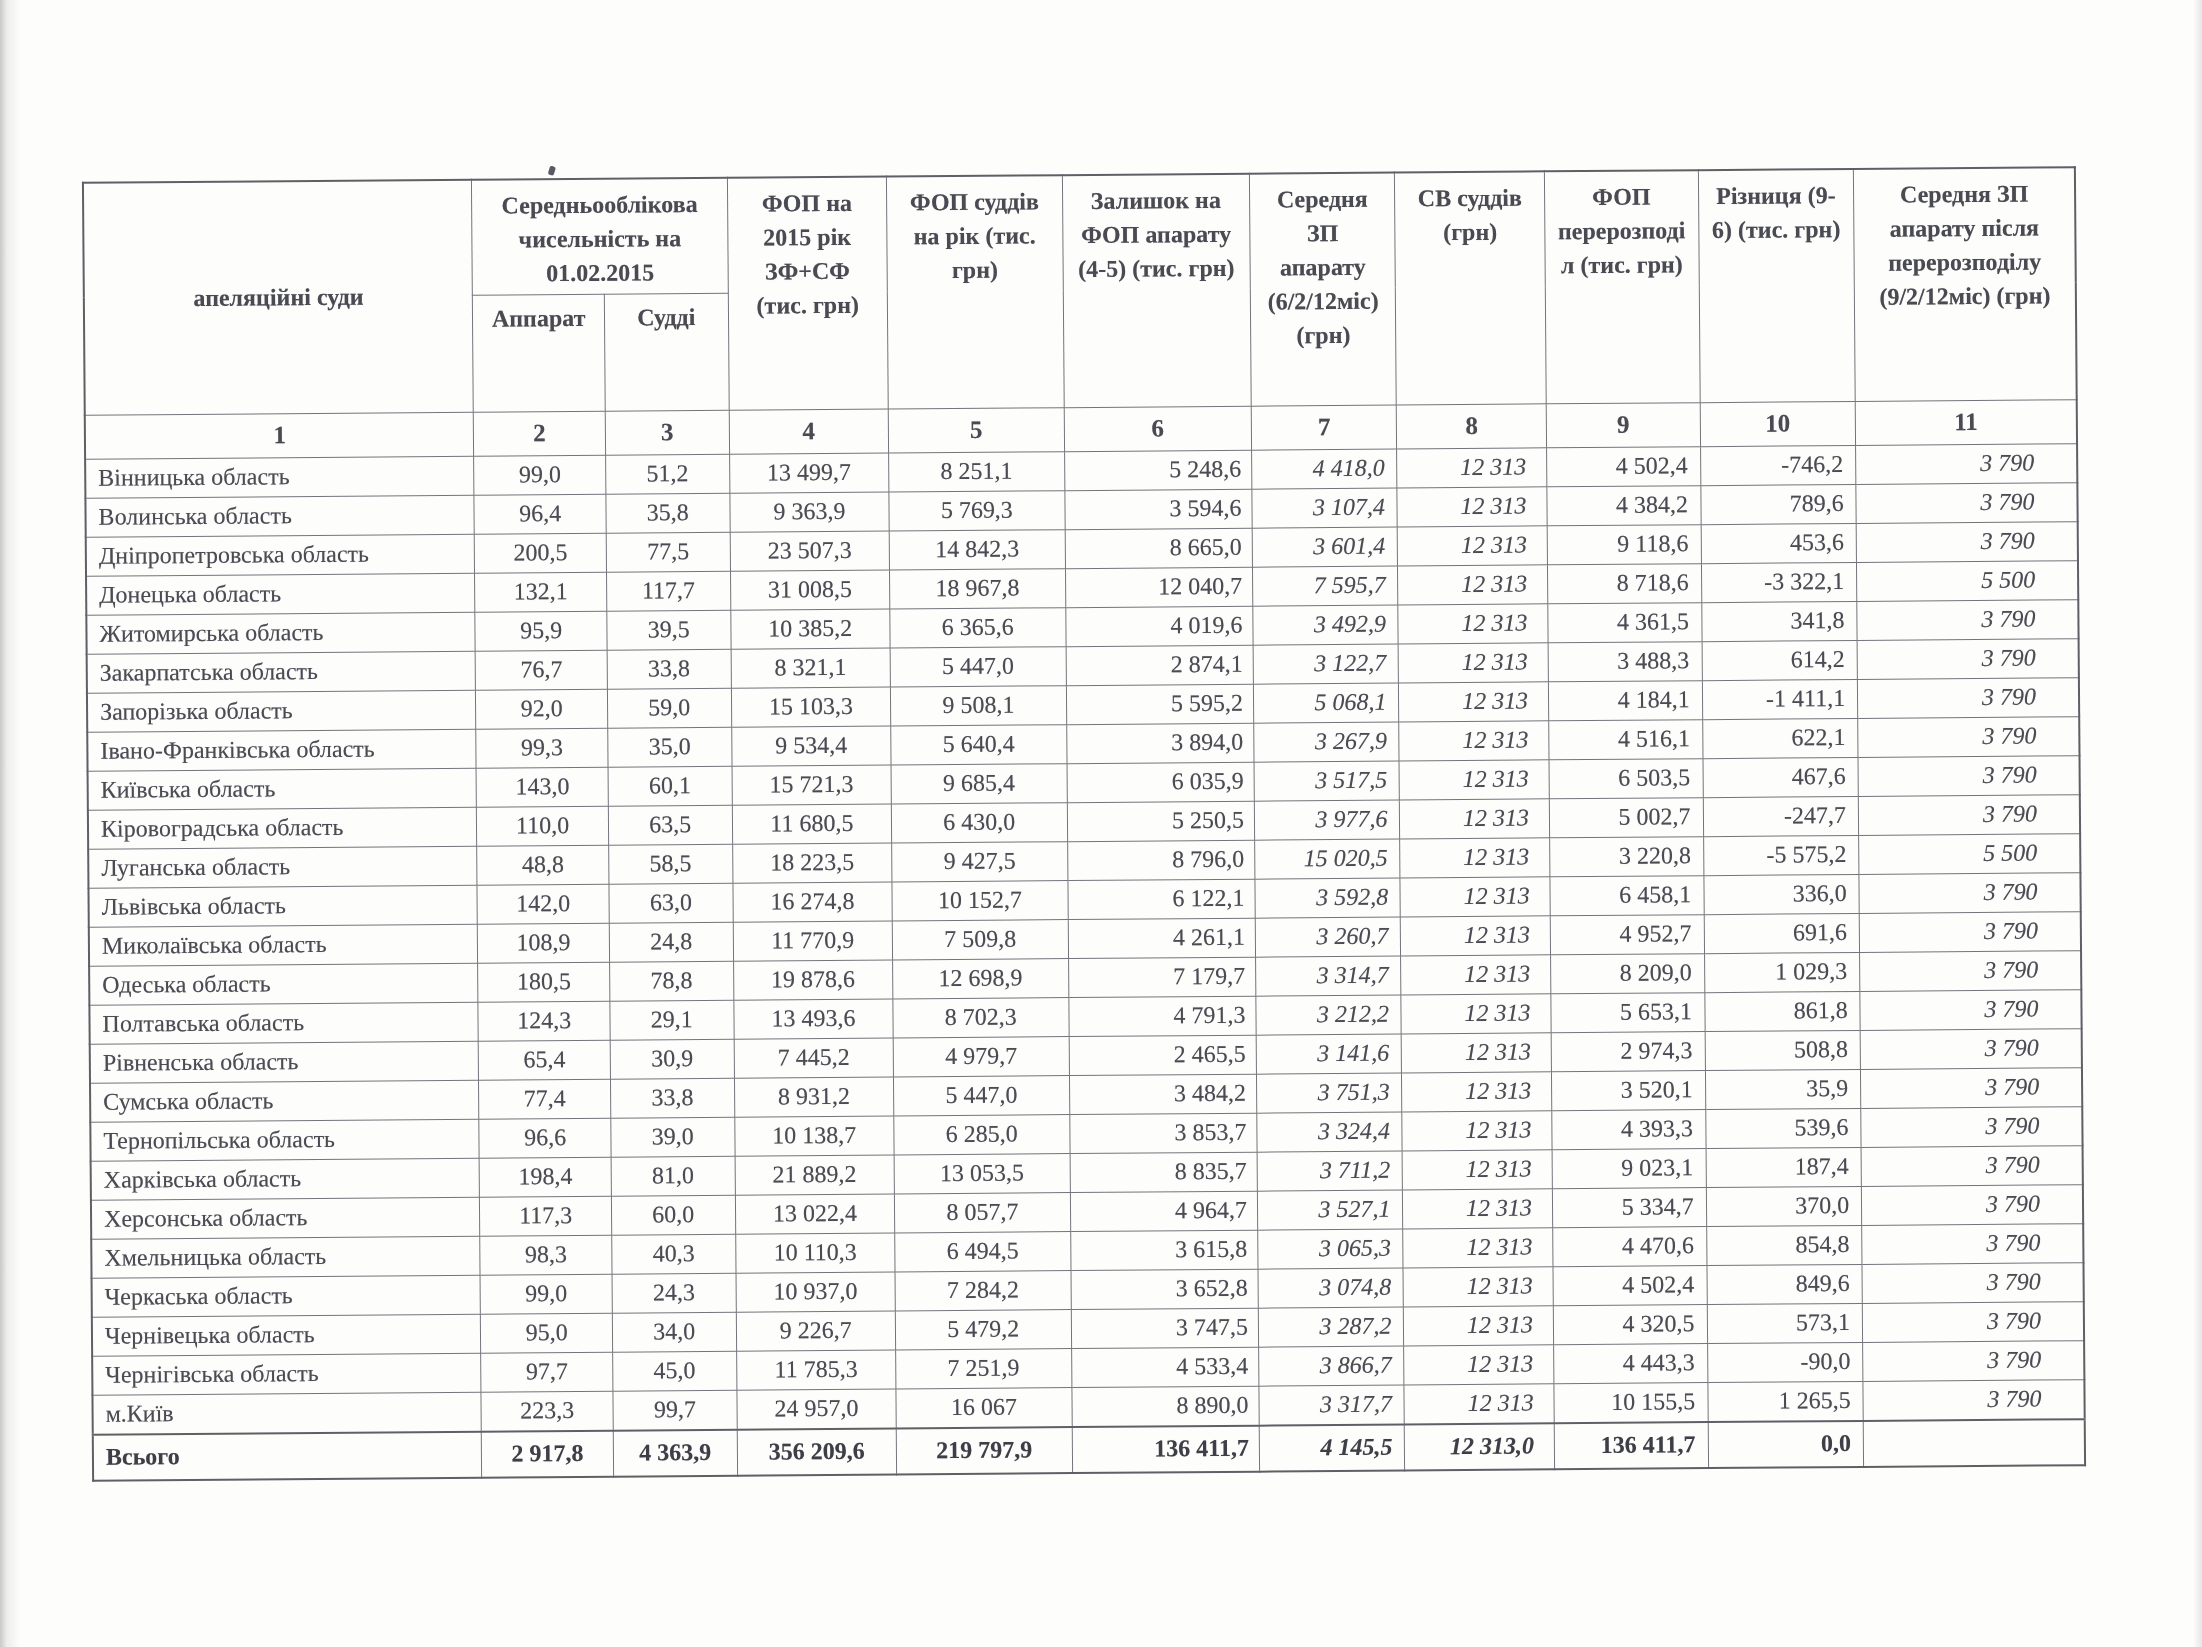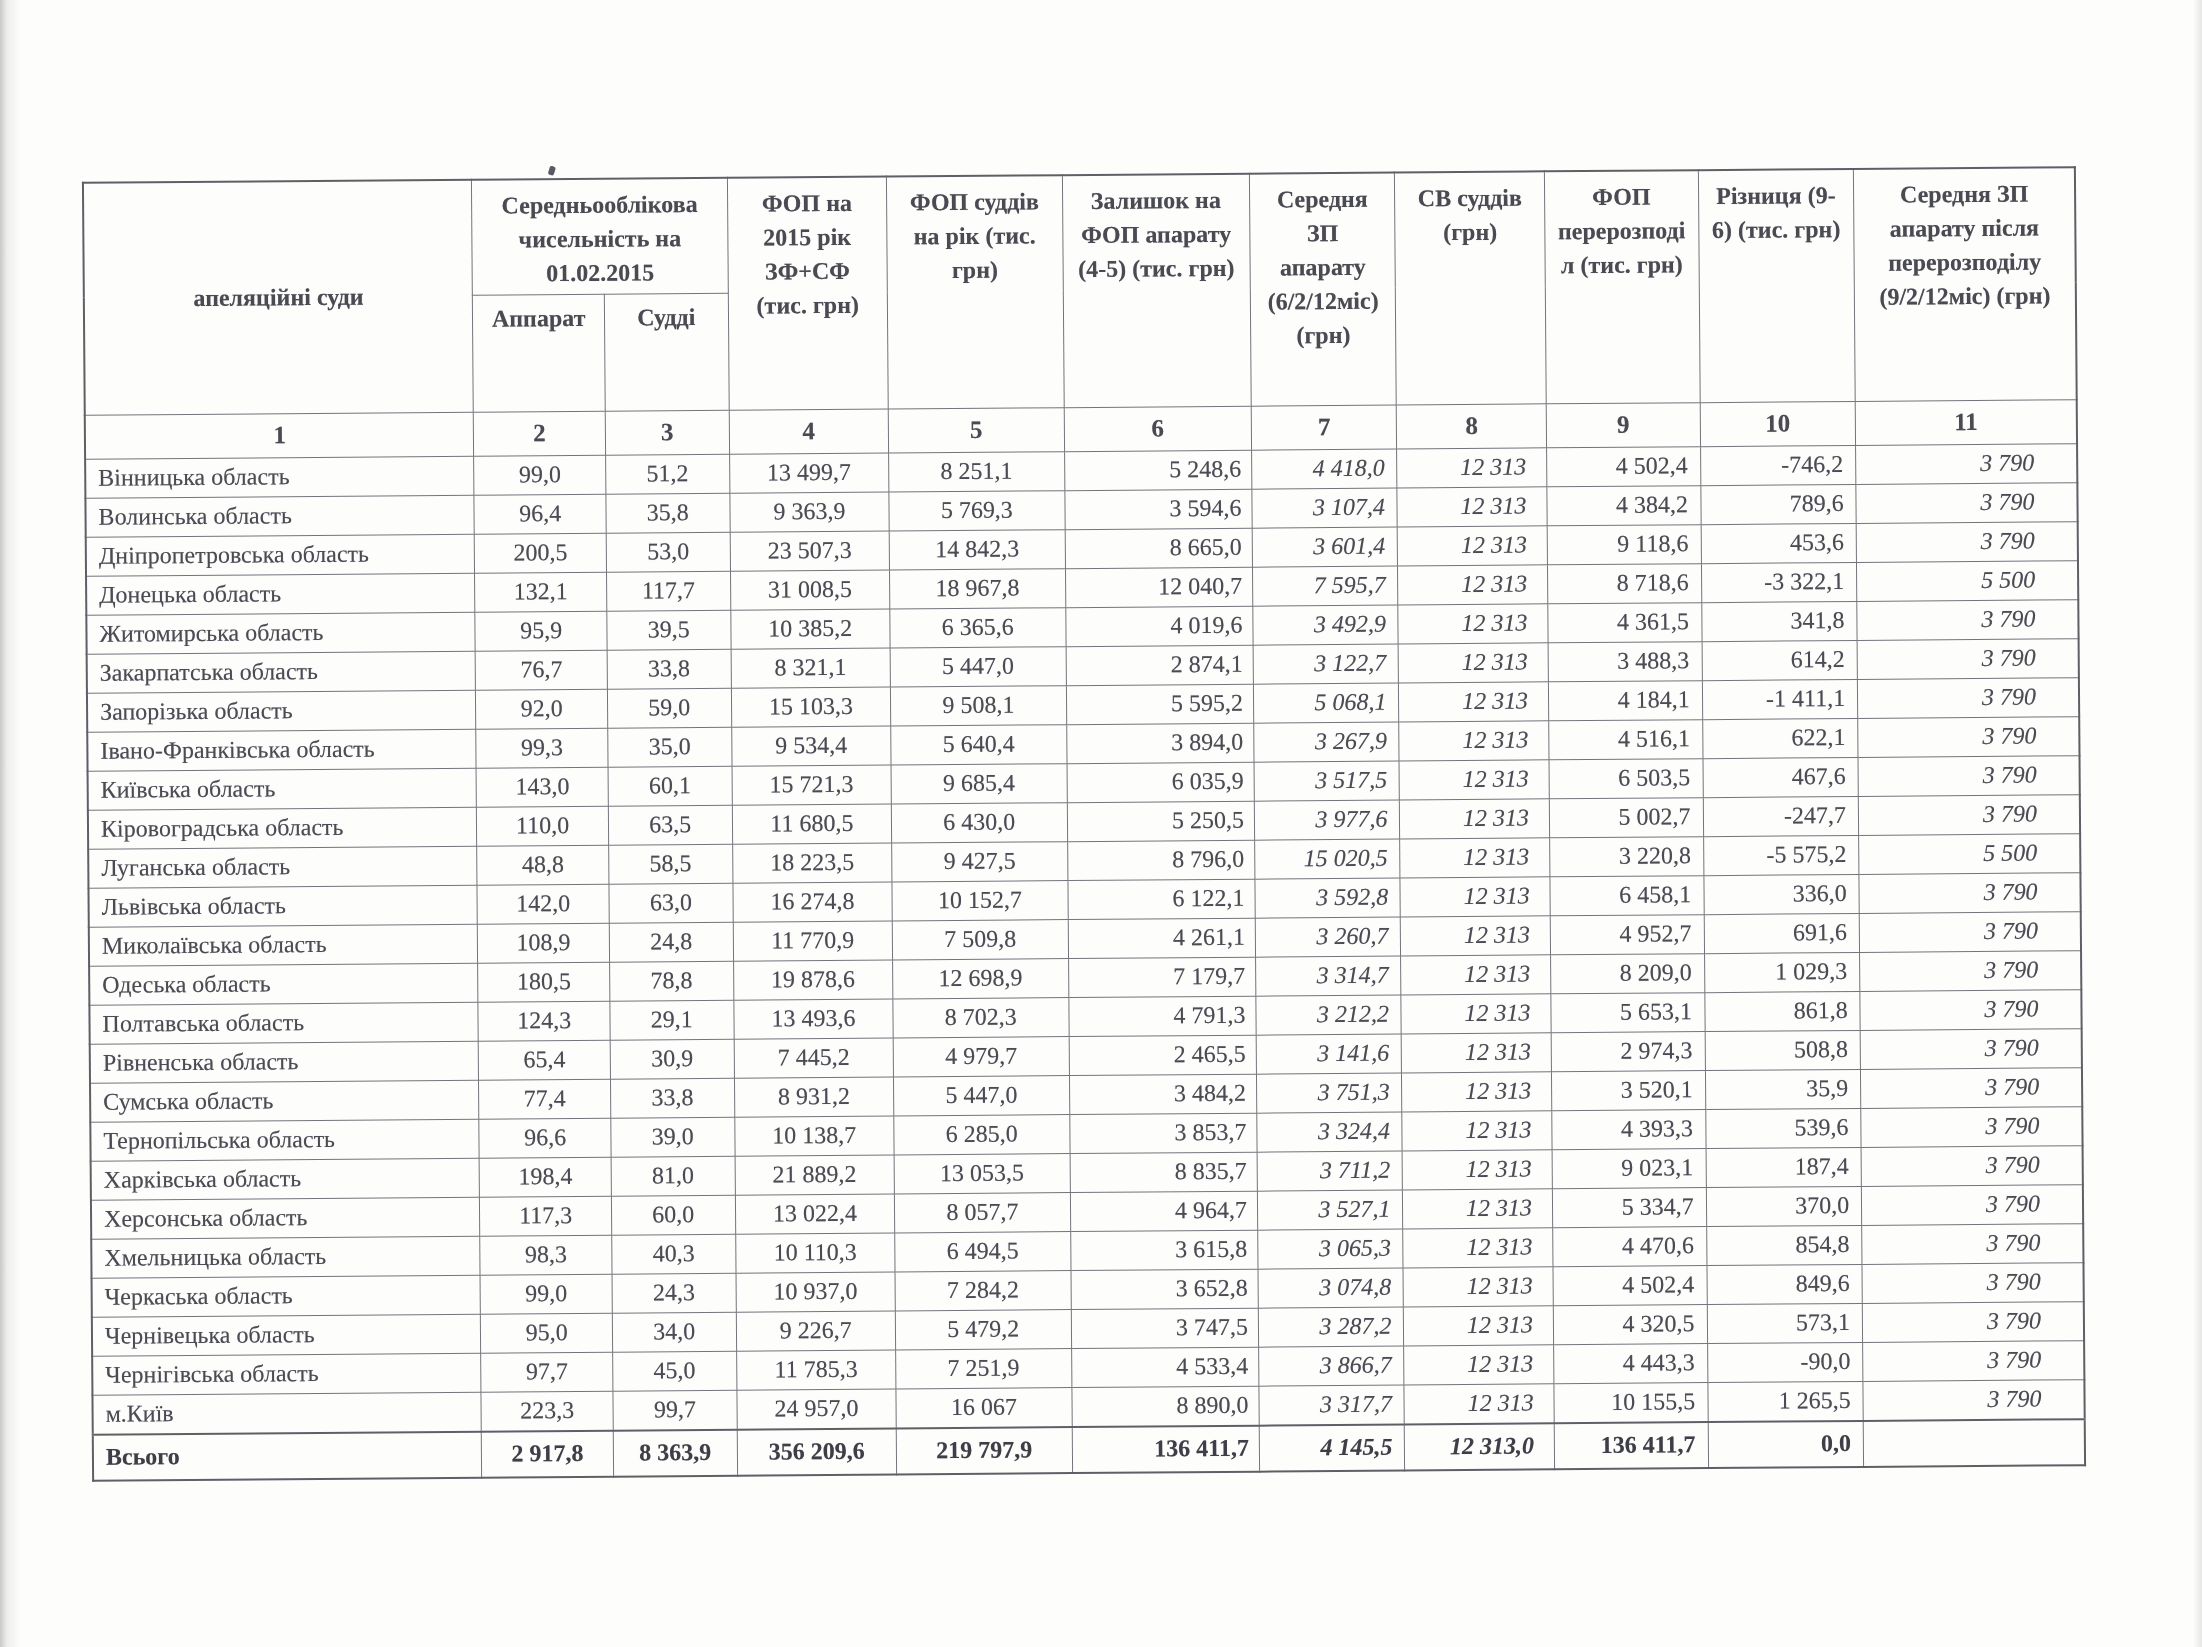--- a/index.html
+++ b/index.html
@@ -176,21 +176,21 @@
             <td class="c6">3 594,6</td>
             <td class="c7">3 107,4</td>
             <td class="c8">12 313</td>
             <td class="c9">4 384,2</td>
             <td class="c10">789,6</td>
             <td class="c11">3 790</td>
           </tr>
           <tr class="data-row">
             <td class="name">Дніпропетровська область</td>
             <td class="c2">200,5</td>
-            <td class="c3">53,0</td>
+            <td class="c3">77,5</td>
             <td class="c4">23 507,3</td>
             <td class="c5">14 842,3</td>
             <td class="c6">8 665,0</td>
             <td class="c7">3 601,4</td>
             <td class="c8">12 313</td>
             <td class="c9">9 118,6</td>
             <td class="c10">453,6</td>
             <td class="c11">3 790</td>
           </tr>
           <tr class="data-row">
@@ -475,21 +475,21 @@
             <td class="c6">8 890,0</td>
             <td class="c7">3 317,7</td>
             <td class="c8">12 313</td>
             <td class="c9">10 155,5</td>
             <td class="c10">1 265,5</td>
             <td class="c11">3 790</td>
           </tr>
           <tr class="total-row">
             <td class="name">Всього</td>
             <td class="c2">2 917,8</td>
-            <td class="c3">8 363,9</td>
+            <td class="c3">4 363,9</td>
             <td class="c4">356 209,6</td>
             <td class="c5">219 797,9</td>
             <td class="c6">136 411,7</td>
             <td class="c7">4 145,5</td>
             <td class="c8">12 313,0</td>
             <td class="c9">136 411,7</td>
             <td class="c10">0,0</td>
             <td class="c11"></td>
           </tr>
         </tbody>

